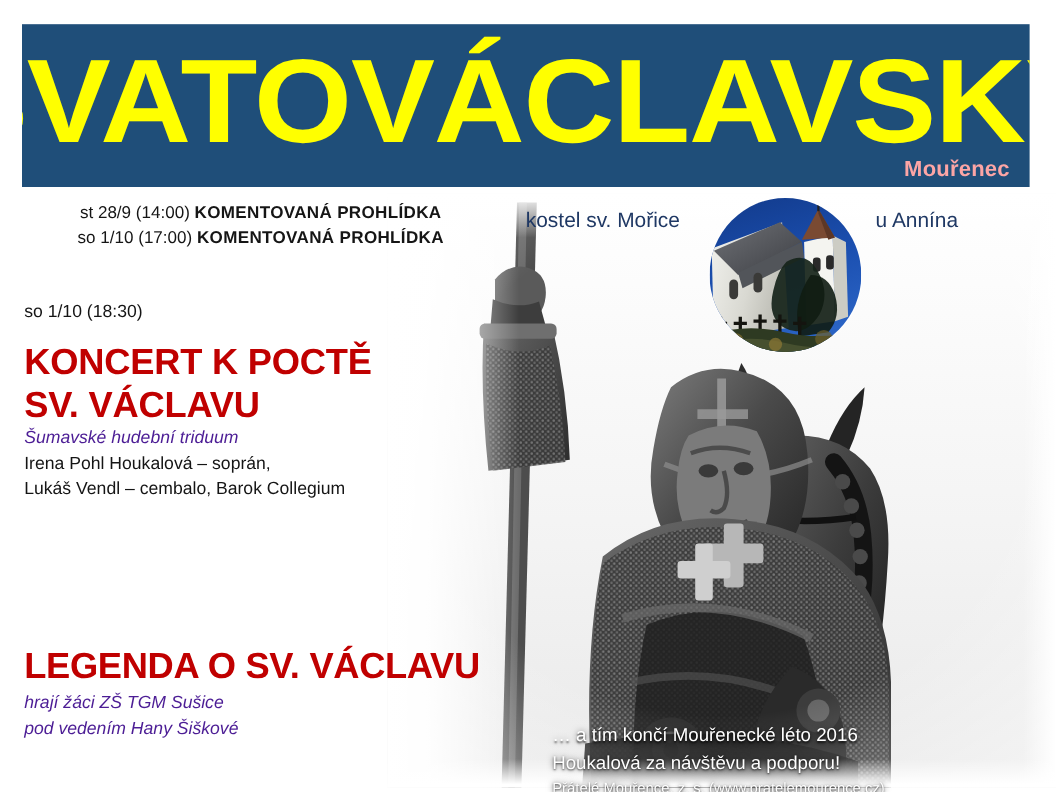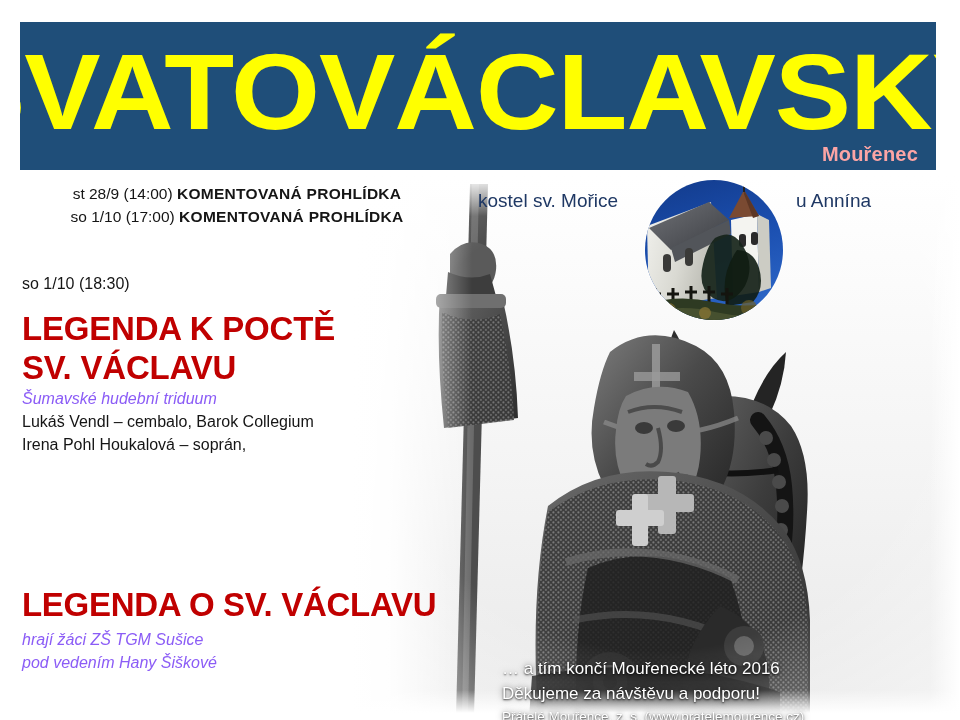--- a/index.html
+++ b/index.html
@@ -158,21 +158,21 @@
     font-weight: bold;
     font-size: 33px;
     line-height: 39px;
     white-space: nowrap;
     letter-spacing: -0.2px;
     font-family: "Liberation Sans", sans-serif;
   }
   .ital {
     font-style: italic;
     font-size: 16px;
-    color: #8b5cf6;
+    color: #4c1d95;
     line-height: 23px;
     white-space: nowrap;
     font-family: "Liberation Sans", sans-serif;
   }
   .plain {
     font-size: 16px;
     color: #151515;
     line-height: 23px;
     white-space: nowrap;
     font-family: "Liberation Sans", sans-serif;
@@ -481,45 +481,45 @@
       <span class="lbl">KOMENTOVANÁ  PROHLÍDKA</span>
     </div>
 
     <div class="gap-lg"></div>
 
     <div class="date-line">so 1/10 (18:30)</div>
 
     <div class="gap-sm"></div>
 
     <div class="headline-block">
-      <div class="headline">LEGENDA K POCTĚ</div>
+      <div class="headline">KONCERT K POCTĚ</div>
       <div class="headline">SV. VÁCLAVU</div>
     </div>
 
     <div class="ital">Šumavské hudební triduum</div>
+    <div class="plain">Irena Pohl Houkalová – soprán,</div>
     <div class="plain">Lukáš Vendl – cembalo, Barok Collegium</div>
-    <div class="plain">Irena Pohl Houkalová – soprán,</div>
 
     <div class="gap-md"></div>
 
 
     <div class="gap-lg"></div>
 
   </div>
 
   <div class="legend-over">LEGENDA O SV. VÁCLAVU</div>
 
   <div class="col-left" style="top:628px;">
     <div class="ital">hrají žáci ZŠ TGM Sušice</div>
     <div class="ital">pod  vedením Hany Šiškové</div>
   </div>
 
   <div class="footer-text">
     <div class="f1">… a tím končí Mouřenecké  léto 2016</div>
-    <div class="f2">Děkujeme za návštěvu  a podporu!</div>
+    <div class="f2">Houkalová za návštěvu  a podporu!</div>
     <div class="f3">Přátelé Mouřence, z. s. (www.pratelemourence.cz)</div>
   </div>
 
   <div class="banner">
     <div class="banner-title">SVATOVÁCLAVSKÝ</div>
     <div class="banner-sub">Mouřenec</div>
   </div>
 
 </div>
 

